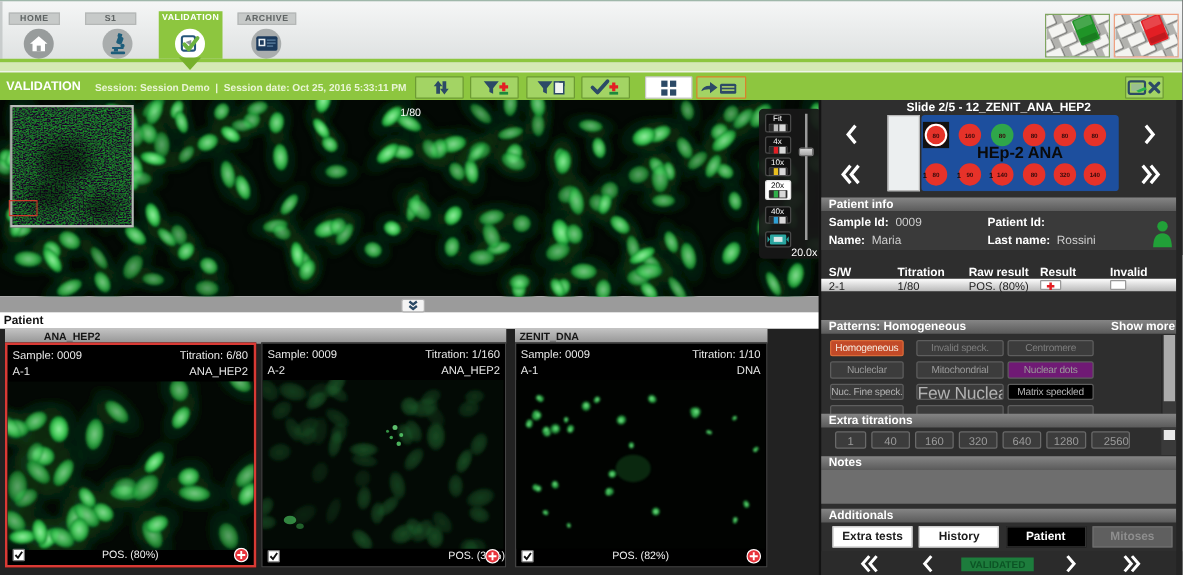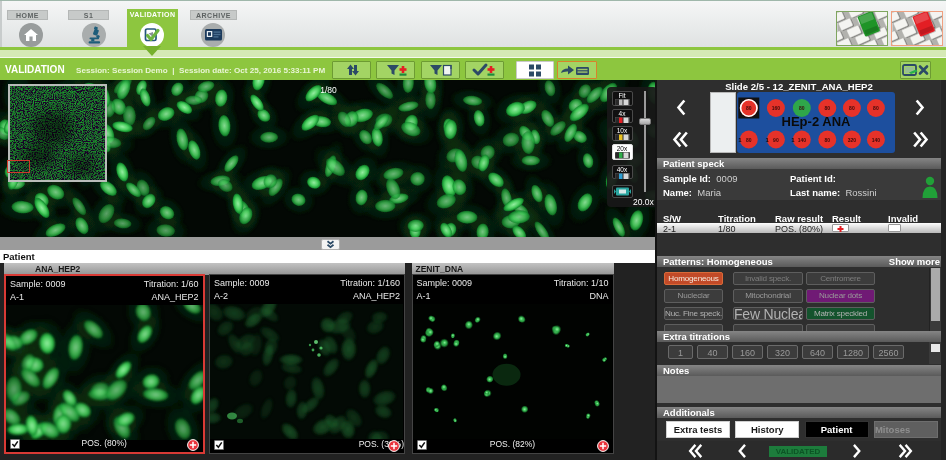--- a/index.html
+++ b/index.html
@@ -921,21 +921,21 @@
       </svg>
     </div>
     <div class="abs" style="left:0;top:250px;width:657px;height:12.5px;background:#fff">
       <div style="margin:1px 0 0 3px;font-size:9.5px;font-weight:bold;color:#111">Patient</div>
     </div>
     <div class="abs" style="left:0;top:262.5px;width:657px;height:197.5px;background:#222"></div>
     <div class="abs" style="left:4px;top:262.5px;width:400.5px;height:12px;background:linear-gradient(#c2c2c2,#939393);color:#161616;font-size:8.5px;font-weight:bold;line-height:12px"><span style="margin-left:31px">ANA_HEP2</span></div>
     <div class="abs" style="left:411.5px;top:262.5px;width:202px;height:12px;background:linear-gradient(#c2c2c2,#939393);color:#161616;font-size:8.5px;font-weight:bold;line-height:12px"><span style="margin-left:4px">ZENIT_DNA</span></div>
     <div class="abs" style="left:4px;top:273.5px;width:200.5px;height:180px;border:2px solid #d93a35;background:#000">
       <div style="position:absolute;left:4px;top:3px;color:#e8e8e8;font-size:9px">Sample: 0009</div>
-      <div style="position:absolute;right:4px;top:3px;color:#e8e8e8;font-size:9px">Titration: 1/60</div>
+      <div style="position:absolute;right:4px;top:3px;color:#e8e8e8;font-size:9px">Titration: 6/80</div>
       <div style="position:absolute;left:4px;top:16px;color:#e8e8e8;font-size:9px">A-1</div>
       <div style="position:absolute;right:4px;top:16px;color:#e8e8e8;font-size:9px">ANA_HEP2</div>
       <div style="position:absolute;left:0;top:29px;right:0;height:135px;overflow:hidden">
         <svg xmlns="http://www.w3.org/2000/svg" width="197" height="136" viewBox="0 0 197 136" preserveAspectRatio="none" style="display:block">
           <defs>
             <radialGradient id="ng12">
               <stop offset="0" stop-color="#93eda0"></stop>
               <stop offset="0.55" stop-color="#4ccf60"></stop>
               <stop offset="0.85" stop-color="#1d9e38"></stop>
               <stop offset="1" stop-color="#0e7a26" stop-opacity="0.75"></stop>
@@ -1275,21 +1275,21 @@
       <text x="64.8" y="49.5" font-size="5" font-weight="bold" fill="#3a0a0a" text-anchor="middle" font-family="Liberation Sans">140</text>
       <text x="54.3" y="50.0" font-size="6" font-weight="bold" fill="#0c0c0c" font-family="Liberation Sans">1</text>
       <circle cx="90.3" cy="47.5" r="9" fill="#e63229"></circle>
       <text x="90.3" y="49.5" font-size="5" font-weight="bold" fill="#3a0a0a" text-anchor="middle" font-family="Liberation Sans">80</text>
       <circle cx="114.9" cy="47.5" r="9" fill="#e63229"></circle>
       <text x="114.9" y="49.5" font-size="5" font-weight="bold" fill="#3a0a0a" text-anchor="middle" font-family="Liberation Sans">320</text>
       <circle cx="138.9" cy="47.5" r="9" fill="#e63229"></circle>
       <text x="138.9" y="49.5" font-size="5" font-weight="bold" fill="#3a0a0a" text-anchor="middle" font-family="Liberation Sans">140</text>
       <text x="79" y="34" font-size="13" font-weight="bold" fill="#0a0a0a" text-anchor="middle" font-family="Liberation Sans">HEp-2  ANA</text>
     </svg>
-    <div class="abs bar" style="left:657px;top:157.5px;width:284px;height:11px;line-height:11px;color:#fff">Patient speck</div>
+    <div class="abs bar" style="left:657px;top:157.5px;width:284px;height:11px;line-height:11px;color:#fff">Patient info</div>
     <div class="abs" style="left:657px;top:168.5px;width:284px;height:31.5px;background:#3a3a3a"></div>
     <div class="abs" style="left:663px;top:172.5px;font-size:9.5px;color:#fff"><span class="bold">Sample Id:</span> <span style="color:#cfcfcf">&nbsp;0009</span></div>
     <div class="abs" style="left:790px;top:172.5px;font-size:9.5px;color:#fff"><span class="bold">Patient Id:</span> <span style="color:#cfcfcf"></span></div>
     <div class="abs" style="left:663px;top:186.5px;font-size:9.5px;color:#fff"><span class="bold">Name:</span> <span style="color:#cfcfcf">&nbsp;Maria</span></div>
     <div class="abs" style="left:790px;top:186.5px;font-size:9.5px;color:#fff"><span class="bold">Last name:</span> <span style="color:#cfcfcf">&nbsp;Rossini</span></div>
     <svg class="abs" style="left:921px;top:176px" width="18" height="22" viewBox="0 0 18 22">
       <circle cx="9" cy="5" r="4.2" fill="#21a038"></circle>
       <path d="M1.5 22 Q1.5 10.5 9 10.5 Q16.5 10.5 16.5 22 Z" fill="#21a038"></path>
     </svg>
     <div class="abs" style="left:663px;top:212.5px;font-size:9.5px;font-weight:bold;color:#fff">S/W</div>
@@ -1311,41 +1311,41 @@
     <div class="abs" style="left:664px;top:271.5px;width:59px;height:13.5px;background:#c24a28;border:1px solid #d96a38;border-radius:2px;color:#f5e8dc;font-size:8.1px;letter-spacing:-0.2px;text-align:center;line-height:12.5px;white-space:nowrap;overflow:hidden">Homogeneous</div>
     <div class="abs" style="left:664px;top:289px;width:59px;height:13.5px;background:#3c3c3c;border:1px solid #5e5e5e;border-radius:2px;color:#9a9a9a;font-size:8.1px;letter-spacing:-0.2px;text-align:center;line-height:12.5px;white-space:nowrap;overflow:hidden">Nucleclar</div>
     <div class="abs" style="left:664px;top:306.5px;width:59px;height:13.5px;background:#3c3c3c;border:1px solid #5e5e5e;border-radius:2px;color:#b2b2b2;font-size:8.1px;letter-spacing:-0.2px;line-height:12.5px;white-space:nowrap;overflow:hidden">Nuc. Fine speck.</div>
     <div class="abs" style="left:664px;top:324px;width:59px;height:13.5px;background:#3c3c3c;border:1px solid #5e5e5e;border-radius:2px;color:#999;font-size:8.1px;letter-spacing:-0.2px;text-align:center;line-height:12.5px;white-space:nowrap;overflow:hidden"></div>
     <div class="abs" style="left:733px;top:271.5px;width:70px;height:13.5px;background:#3c3c3c;border:1px solid #5e5e5e;border-radius:2px;color:#7e7e7e;font-size:8.1px;letter-spacing:-0.2px;text-align:center;line-height:12.5px;white-space:nowrap;overflow:hidden">Invalid speck.</div>
     <div class="abs" style="left:733px;top:289px;width:70px;height:13.5px;background:#3c3c3c;border:1px solid #5e5e5e;border-radius:2px;color:#9a9a9a;font-size:8.1px;letter-spacing:-0.2px;text-align:center;line-height:12.5px;white-space:nowrap;overflow:hidden">Mitochondrial</div>
     <div class="abs" style="left:733px;top:306.5px;width:70px;height:13.5px;background:#3c3c3c;border:1px solid #5e5e5e;border-radius:2px;color:#b2b2b2;font-size:14px;letter-spacing:-0.2px;text-align:center;line-height:12.5px;white-space:nowrap;overflow:hidden">Few Nuclear dots</div>
     <div class="abs" style="left:733px;top:324px;width:70px;height:13.5px;background:#3c3c3c;border:1px solid #5e5e5e;border-radius:2px;color:#999;font-size:8.1px;letter-spacing:-0.2px;text-align:center;line-height:12.5px;white-space:nowrap;overflow:hidden"></div>
     <div class="abs" style="left:806px;top:271.5px;width:69px;height:13.5px;background:#3c3c3c;border:1px solid #5e5e5e;border-radius:2px;color:#7e7e7e;font-size:8.1px;letter-spacing:-0.2px;text-align:center;line-height:12.5px;white-space:nowrap;overflow:hidden">Centromere</div>
     <div class="abs" style="left:806px;top:289px;width:69px;height:13.5px;background:#701a75;border:1px solid #5e5e5e;border-radius:2px;color:#9a9a9a;font-size:8.1px;letter-spacing:-0.2px;text-align:center;line-height:12.5px;white-space:nowrap;overflow:hidden">Nuclear dots</div>
-    <div class="abs" style="left:806px;top:306.5px;width:69px;height:13.5px;background:#14532d;border:1px solid #5e5e5e;border-radius:2px;color:#b2b2b2;font-size:8.1px;letter-spacing:-0.2px;text-align:center;line-height:12.5px;white-space:nowrap;overflow:hidden">Matrix speckled</div>
+    <div class="abs" style="left:806px;top:306.5px;width:69px;height:13.5px;background:#000000;border:1px solid #5e5e5e;border-radius:2px;color:#b2b2b2;font-size:8.1px;letter-spacing:-0.2px;text-align:center;line-height:12.5px;white-space:nowrap;overflow:hidden">Matrix speckled</div>
     <div class="abs" style="left:806px;top:324px;width:69px;height:13.5px;background:#3c3c3c;border:1px solid #5e5e5e;border-radius:2px;color:#999;font-size:8.1px;letter-spacing:-0.2px;text-align:center;line-height:12.5px;white-space:nowrap;overflow:hidden"></div>
     <div class="abs" style="left:929px;top:267.5px;width:12px;height:63px;background:#3a3a3a;border-left:1px solid #222"></div>
     <div class="abs" style="left:931px;top:268px;width:9px;height:53px;background:#ababab"></div>
     <div class="abs bar" style="left:657px;top:331px;width:284px;height:11px;line-height:11px;color:#fff">Extra titrations</div>
     <div class="abs" style="left:668px;top:345px;width:25px;height:14px;background:#3c3c3c;border:1px solid #6a6a6a;border-radius:2px;color:#9a9a9a;font-size:9px;text-align:center;line-height:14px">1</div>
     <div class="abs" style="left:697px;top:345px;width:31px;height:14px;background:#3c3c3c;border:1px solid #6a6a6a;border-radius:2px;color:#9a9a9a;font-size:9px;text-align:center;line-height:14px">40</div>
     <div class="abs" style="left:732px;top:345px;width:31px;height:14px;background:#3c3c3c;border:1px solid #6a6a6a;border-radius:2px;color:#9a9a9a;font-size:9px;text-align:center;line-height:14px">160</div>
     <div class="abs" style="left:767px;top:345px;width:31px;height:14px;background:#3c3c3c;border:1px solid #6a6a6a;border-radius:2px;color:#9a9a9a;font-size:9px;text-align:center;line-height:14px">320</div>
     <div class="abs" style="left:802px;top:345px;width:31px;height:14px;background:#3c3c3c;border:1px solid #6a6a6a;border-radius:2px;color:#9a9a9a;font-size:9px;text-align:center;line-height:14px">640</div>
     <div class="abs" style="left:837px;top:345px;width:32px;height:14px;background:#3c3c3c;border:1px solid #6a6a6a;border-radius:2px;color:#9a9a9a;font-size:9px;text-align:center;line-height:14px">1280</div>
-    <div class="abs" style="left:873px;top:345px;width:31px;height:14px;background:#3c3c3c;border:1px solid #6a6a6a;border-radius:2px;color:#9a9a9a;font-size:9px;text-align:center;line-height:14px">2560</div>
+    <div class="abs" style="left:873px;top:345px;width:31px;height:14px;background:#3c3c3c;border:1px solid #6a6a6a;border-radius:2px;color:#9a9a9a;font-size:9px;text-align:right;line-height:14px">2560</div>
     <div class="abs" style="left:929px;top:342px;width:12px;height:22px;background:#3a3a3a"></div>
     <div class="abs" style="left:931px;top:344px;width:9px;height:8px;background:#e8e8e8"></div>
     <div class="abs bar" style="left:657px;top:364.5px;width:284px;height:11px;line-height:11px;color:#fff">Notes</div>
     <div class="abs" style="left:657px;top:375.5px;width:284px;height:27px;background:#6e6e6e"></div>
     <div class="abs bar" style="left:657px;top:406.5px;width:284px;height:11px;line-height:11px;color:#fff">Additionals</div>
     <div class="abs" style="left:666px;top:421px;width:64px;height:16.5px;background:#fff;color:#1a1a1a;border:1px solid #cfcfcf;font-size:9.5px;font-weight:bold;text-align:center;line-height:16px">Extra tests</div>
     <div class="abs" style="left:735.3px;top:421px;width:64px;height:16.5px;background:#fff;color:#1a1a1a;border:1px solid #cfcfcf;font-size:9.5px;font-weight:bold;text-align:center;line-height:16px">History</div>
     <div class="abs" style="left:804.5999999999999px;top:421px;width:64px;height:16.5px;background:#000;color:#fff;border:1px solid #333;font-size:9.5px;font-weight:bold;text-align:center;line-height:16px">Patient</div>
-    <div class="abs" style="left:873.8999999999999px;top:421px;width:64px;height:16.5px;background:#5f5f5f;color:#8e8e8e;border:1px solid #6e6e6e;font-size:9.5px;font-weight:bold;text-align:left;line-height:16px">Mitoses</div>
+    <div class="abs" style="left:873.8999999999999px;top:421px;width:64px;height:16.5px;background:#5f5f5f;color:#8e8e8e;border:1px solid #6e6e6e;font-size:9.5px;font-weight:bold;text-align:center;line-height:16px">Mitoses</div>
     <div class="abs" style="left:657px;top:440.5px;width:289px;height:19.5px;background:#2b2b2b"></div>
     <svg class="abs" style="left:655px;top:440.5px" width="291" height="20" viewBox="0 0 291 20">
       <path d="M45.5 4.8 L41.0 10 L45.5 15.2" fill="none" stroke="#fff" stroke-width="2.4" stroke-linecap="square"></path>
       <path d="M39.65 4.8 L35.15 10 L39.65 15.2" fill="none" stroke="#fff" stroke-width="2.4" stroke-linecap="square"></path>
       <path d="M89.25 4.8 L84.75 10 L89.25 15.2" fill="none" stroke="#fff" stroke-width="2.4" stroke-linecap="square"></path>
       <path d="M199.75 4.8 L204.25 10 L199.75 15.2" fill="none" stroke="#fff" stroke-width="2.4" stroke-linecap="square"></path>
       <path d="M245.5 4.8 L250.0 10 L245.5 15.2" fill="none" stroke="#fff" stroke-width="2.4" stroke-linecap="square"></path>
       <path d="M251.35 4.8 L255.85 10 L251.35 15.2" fill="none" stroke="#fff" stroke-width="2.4" stroke-linecap="square"></path>
     </svg>
     <div class="abs" style="left:769px;top:445.5px;width:58px;height:11.5px;background:#1d7c3c;color:#0c5425;font-size:8px;font-weight:bold;text-align:center;line-height:11.5px">VALIDATED</div>

